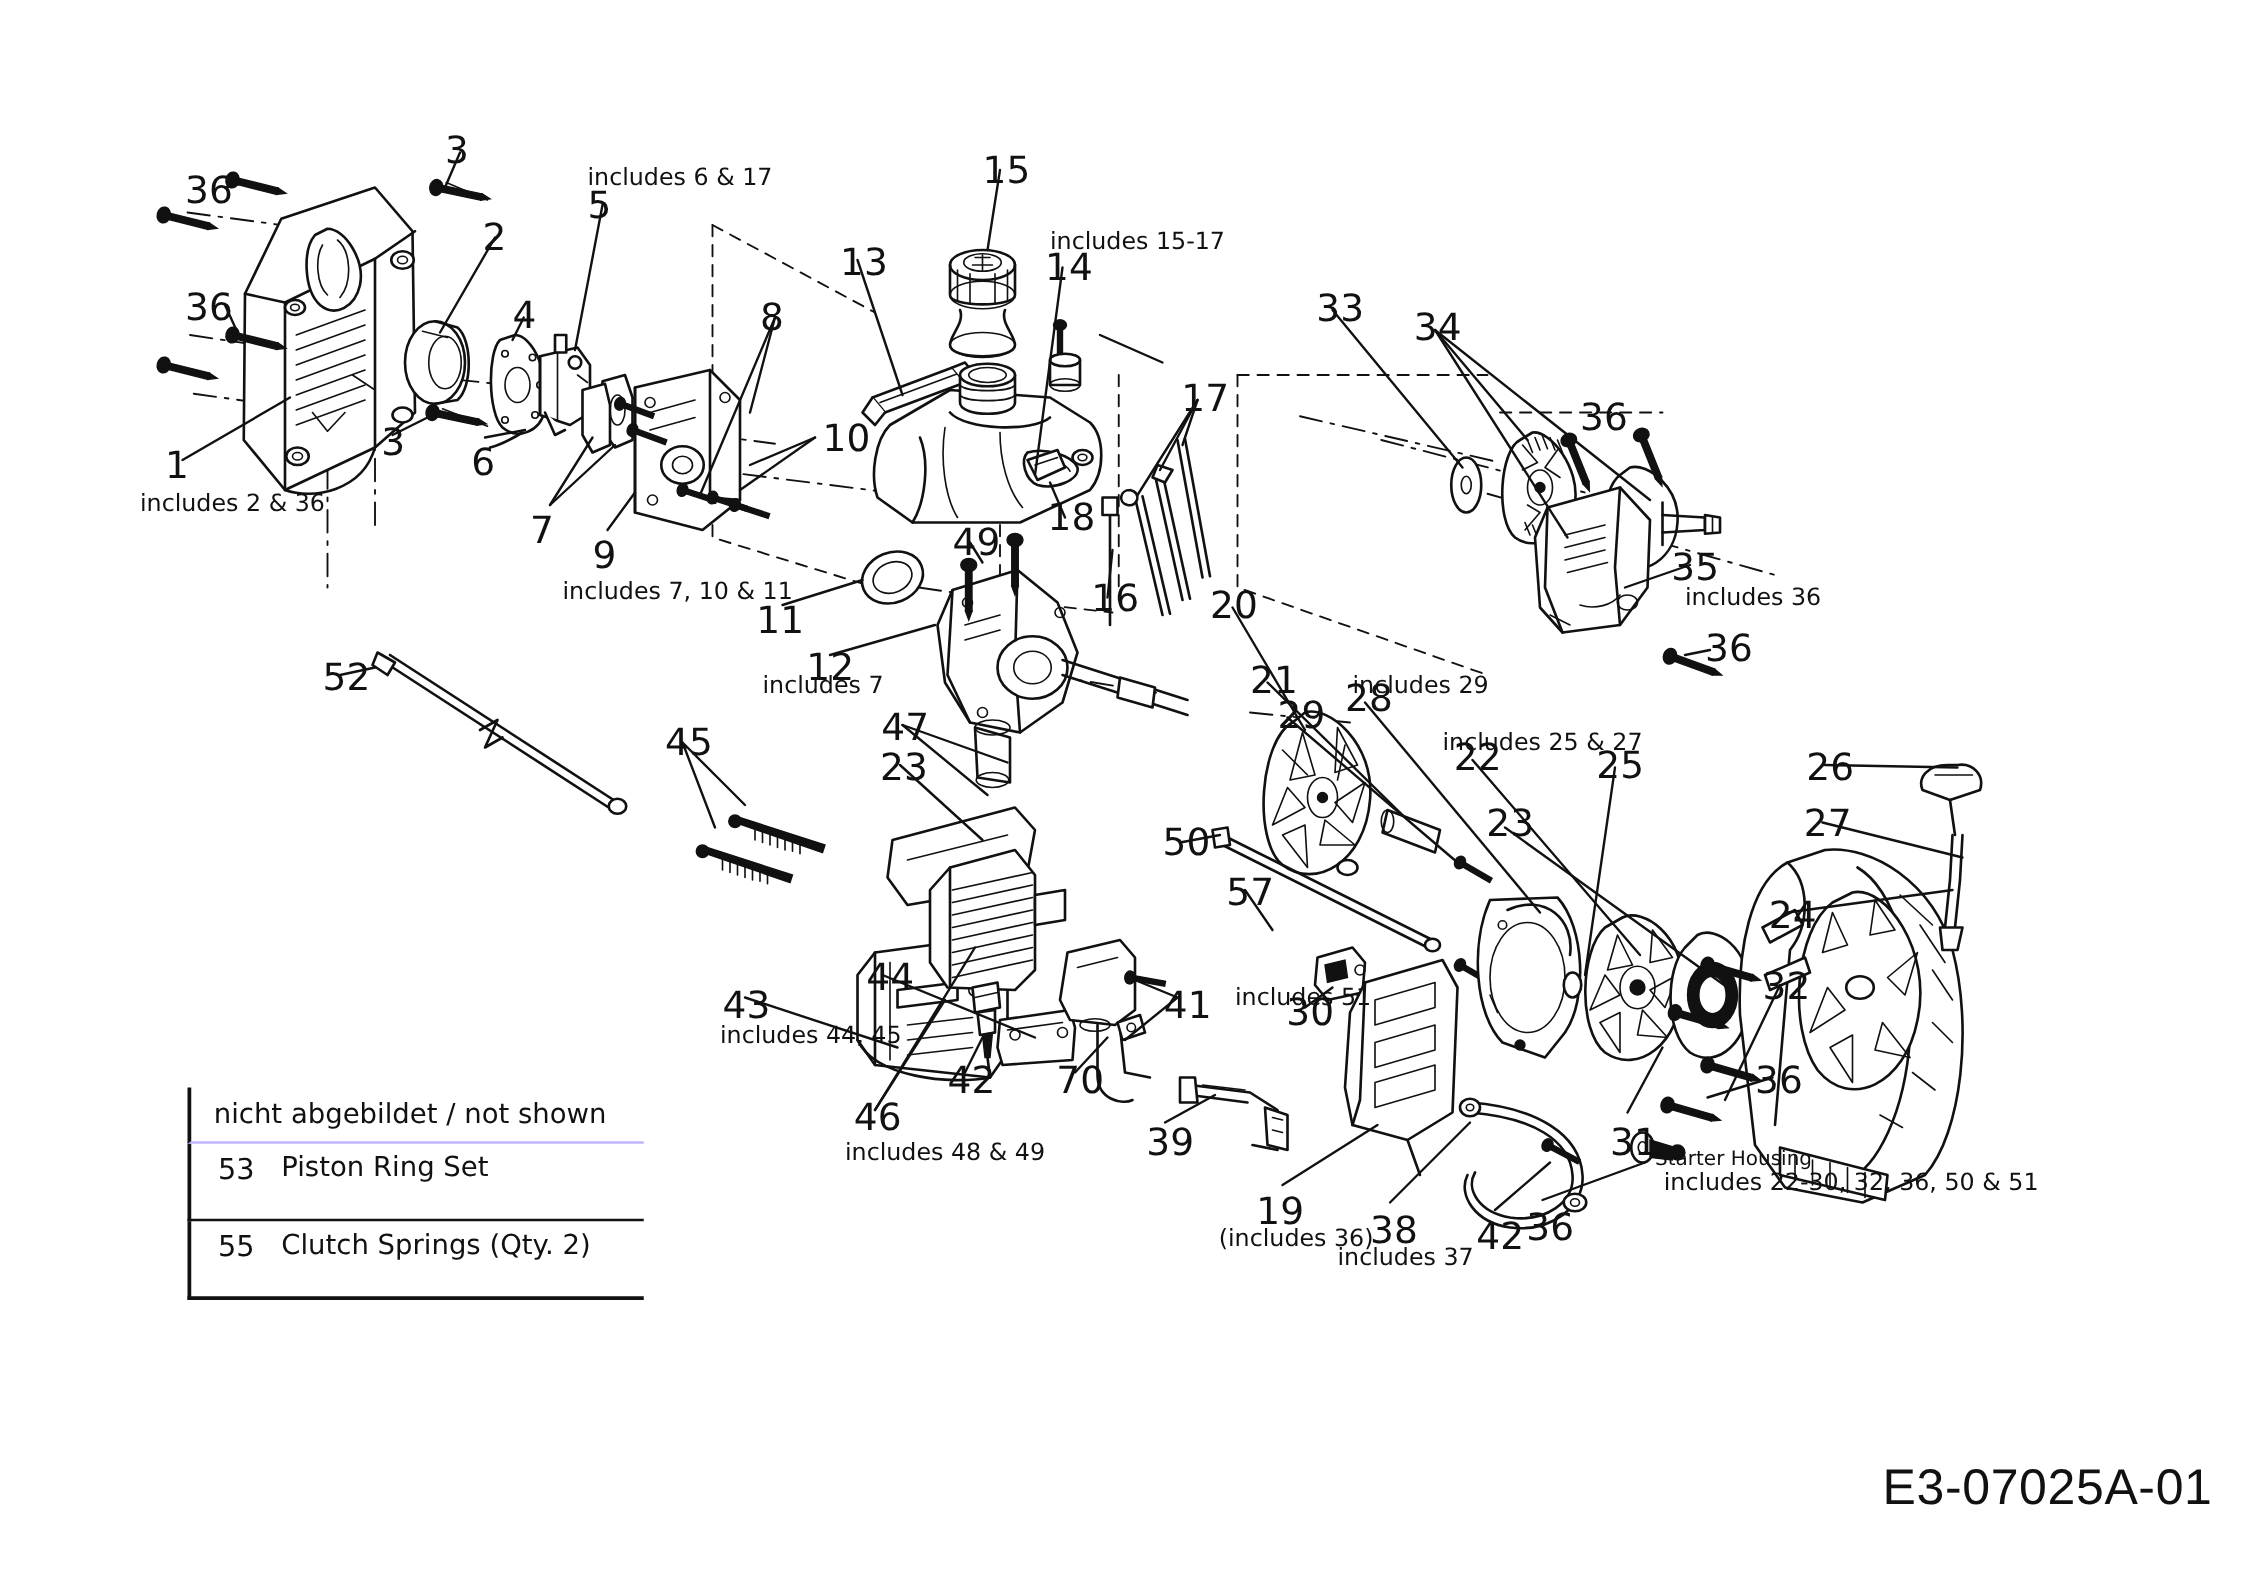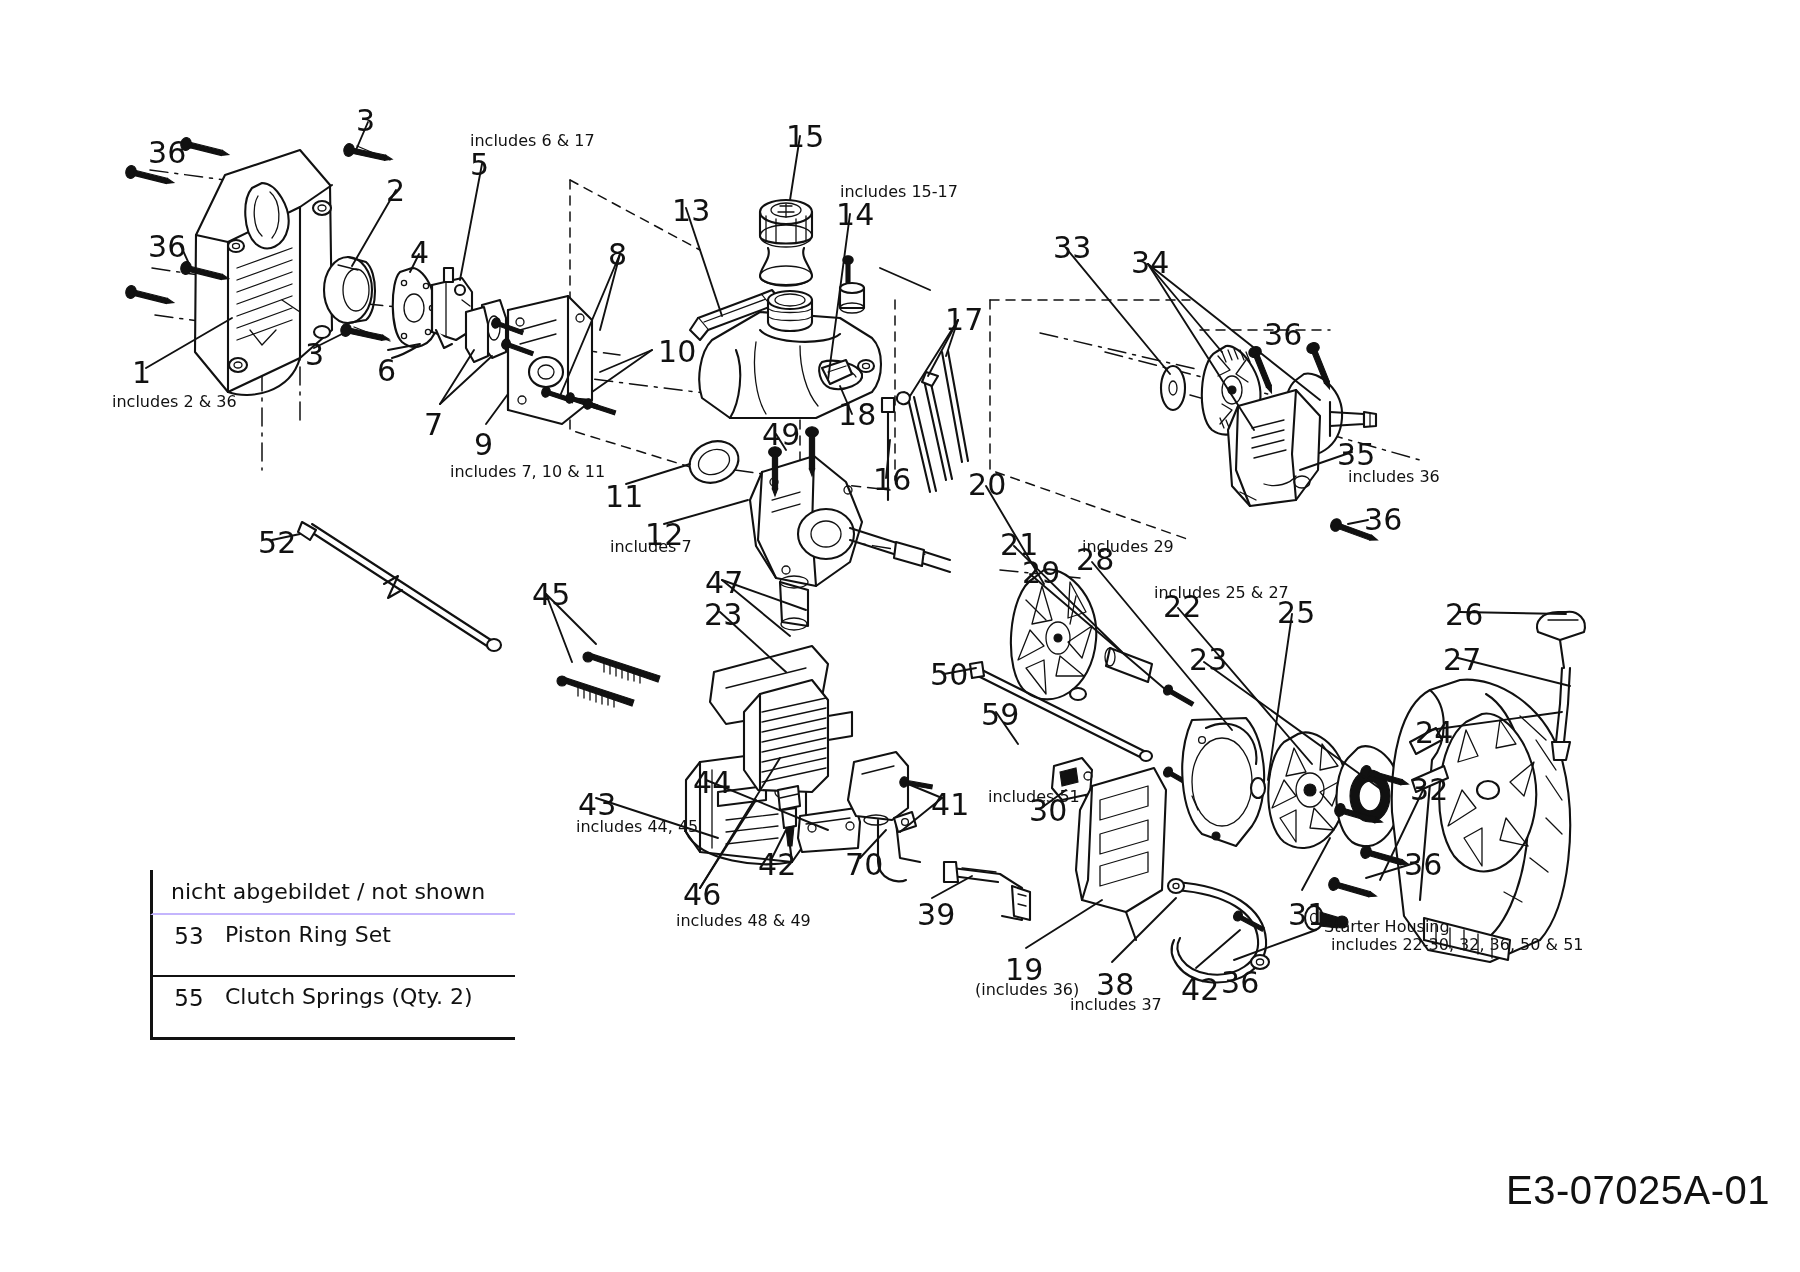--- a/index.html
+++ b/index.html
@@ -11,21 +11,21 @@
   #sheet{position:absolute;inset:0;}
   svg#art{position:absolute;left:0;top:0;width:1800px;height:1272px;}
 
   
   .cal{
     position:absolute;font-size:30px;line-height:1;color:#111;
     font-family:"DejaVu Sans","Liberation Sans",sans-serif;
     white-space:nowrap;letter-spacing:.2px;
   }
   .note{
-    position:absolute;font-size:16px;line-height:1.15;color:#111;
+    position:absolute;font-size:19px;line-height:1.15;color:#111;
     font-family:"DejaVu Sans","Liberation Sans",sans-serif;white-space:nowrap;
   }
 
   
   #nstable{position:absolute;left:150px;top:870px;width:365px;}
   #nstable .thead{
     border-left:3px solid #111;border-bottom:2px solid #c4b5fd;
     padding:9px 0 9px 18px;font-size:22px;
   }
   #nstable .trow{
@@ -669,21 +669,21 @@
   <div class="cal" style="left:1076px;top:545px">28</div>
   <div class="cal" style="left:1277px;top:598px">25</div>
   <div class="cal" style="left:1163px;top:592px">22</div>
   <div class="cal" style="left:1189px;top:645px">23</div>
   <div class="cal" style="left:1445px;top:600px">26</div>
   <div class="cal" style="left:1443px;top:645px">27</div>
   <div class="cal" style="left:1415px;top:718px">24</div>
   <div class="cal" style="left:1410px;top:775px">32</div>
   <div class="cal" style="left:1404px;top:850px">36</div>
   <div class="cal" style="left:1288px;top:900px">31</div>
-  <div class="cal" style="left:981px;top:700px">59</div>
+  <div class="cal" style="left:981px;top:700px">57</div>
   <div class="cal" style="left:930px;top:660px">50</div>
   <div class="cal" style="left:1029px;top:796px">30</div>
   <div class="cal" style="left:532px;top:580px">45</div>
   <div class="cal" style="left:578px;top:790px">43</div>
   <div class="cal" style="left:693px;top:768px">44</div>
   <div class="cal" style="left:705px;top:568px">47</div>
   <div class="cal" style="left:704px;top:600px">23</div>
   <div class="cal" style="left:683px;top:880px">46</div>
   <div class="cal" style="left:758px;top:850px">42</div>
   <div class="cal" style="left:845px;top:850px">70</div>

